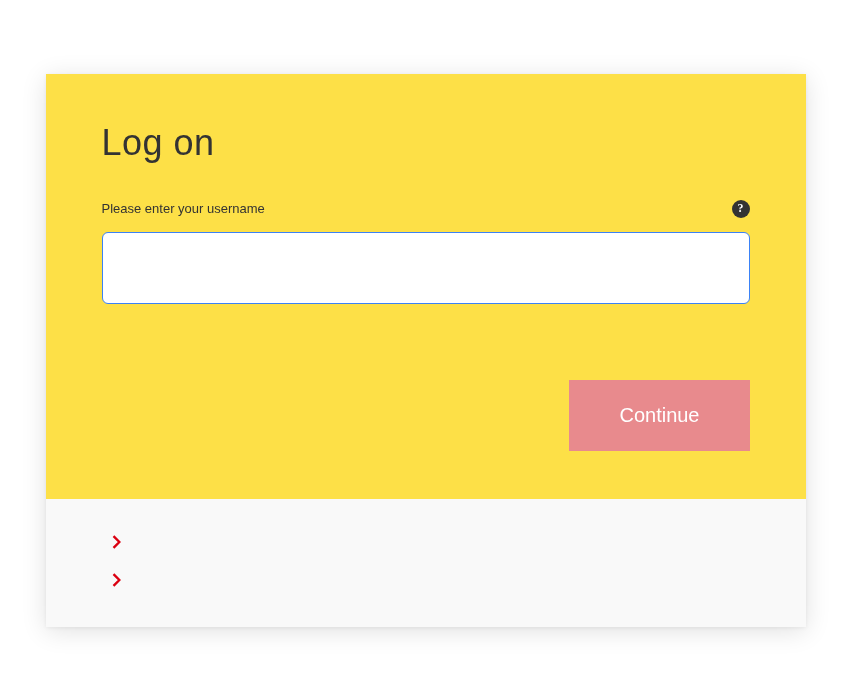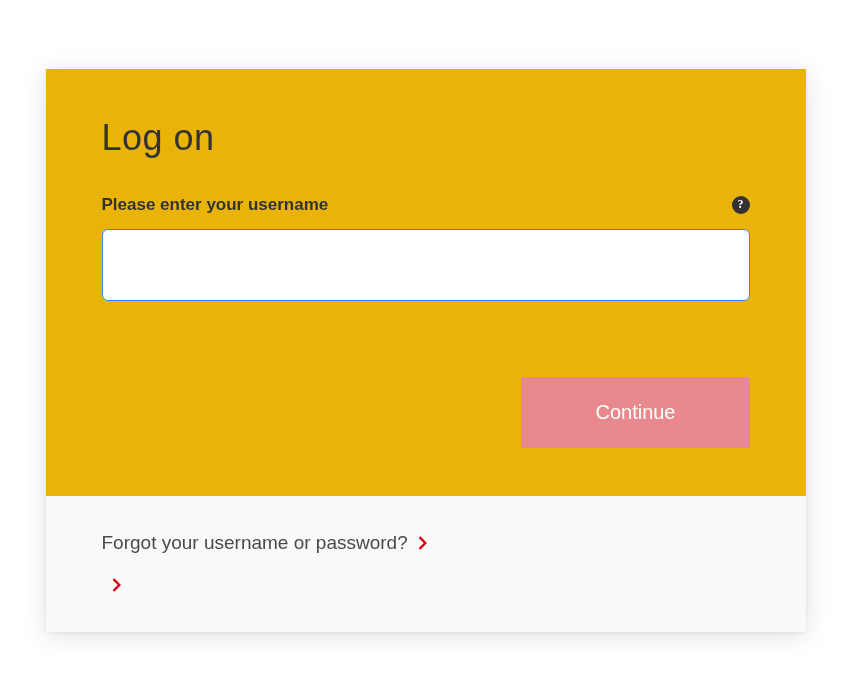--- a/index.html
+++ b/index.html
@@ -11,43 +11,43 @@
       font-family: -apple-system, BlinkMacSystemFont, "Segoe UI", Helvetica, Arial, sans-serif;
       background: #ffffff;
       width: 851px;
       height: 700px;
       display: flex;
       align-items: center;
       justify-content: center;
     }
     .card {
       width: 760px;
-      background: #eab308;
+      background: #fde047;
       box-shadow: 0 4px 24px rgba(0,0,0,0.12), 0 1px 4px rgba(0,0,0,0.06);
     }
     .card-main {
       padding: 48px 56px 48px 56px;
     }
     .title {
       font-size: 36px;
       font-weight: 300;
       color: #333333;
       margin-bottom: 36px;
       letter-spacing: 0.5px;
     }
     .label-row {
       display: flex;
       align-items: center;
       justify-content: space-between;
       margin-bottom: 14px;
     }
     .label {
-      font-size: 17px;
+      font-size: 13px;
       color: #333333;
-      font-weight: 700;
+      font-weight: 400;
     }
     .help-icon {
       width: 18px;
       height: 18px;
       border-radius: 50%;
       background: #333333;
       color: #ffffff;
       display: flex;
       align-items: center;
       justify-content: center;
@@ -69,21 +69,21 @@
     }
     .button-row {
       display: flex;
       justify-content: flex-end;
       margin-top: 76px;
     }
     .continue-btn {
       background: #E88A8D;
       color: #ffffff;
       border: none;
-      padding: 24px 74px;
+      padding: 24px 50px;
       font-size: 20px;
       cursor: pointer;
       font-weight: 400;
     }
     .card-footer {
       background: #f9f9f9;
       padding: 36px 56px 40px 56px;
     }
     .footer-link {
       display: flex;
@@ -121,21 +121,20 @@
 
     <input type="text" class="username-input" autofocus="" value="" style="">
 
     <div class="button-row">
       <button class="continue-btn">Continue</button>
     </div>
   </div>
 
   <div class="card-footer">
     <a class="footer-link">
-      <span>Forgot your username or password?</span>
       <span class="chevron">
         <svg viewBox="0 0 8 12" fill="none">
           <path d="M1 1 L6 6 L1 11" stroke="#DB0011" stroke-width="2" fill="none"></path>
         </svg>
       </span>
     </a>
     <a class="footer-link">
       <span class="chevron">
         <svg viewBox="0 0 8 12" fill="none">
           <path d="M1 1 L6 6 L1 11" stroke="#DB0011" stroke-width="2" fill="none"></path>

